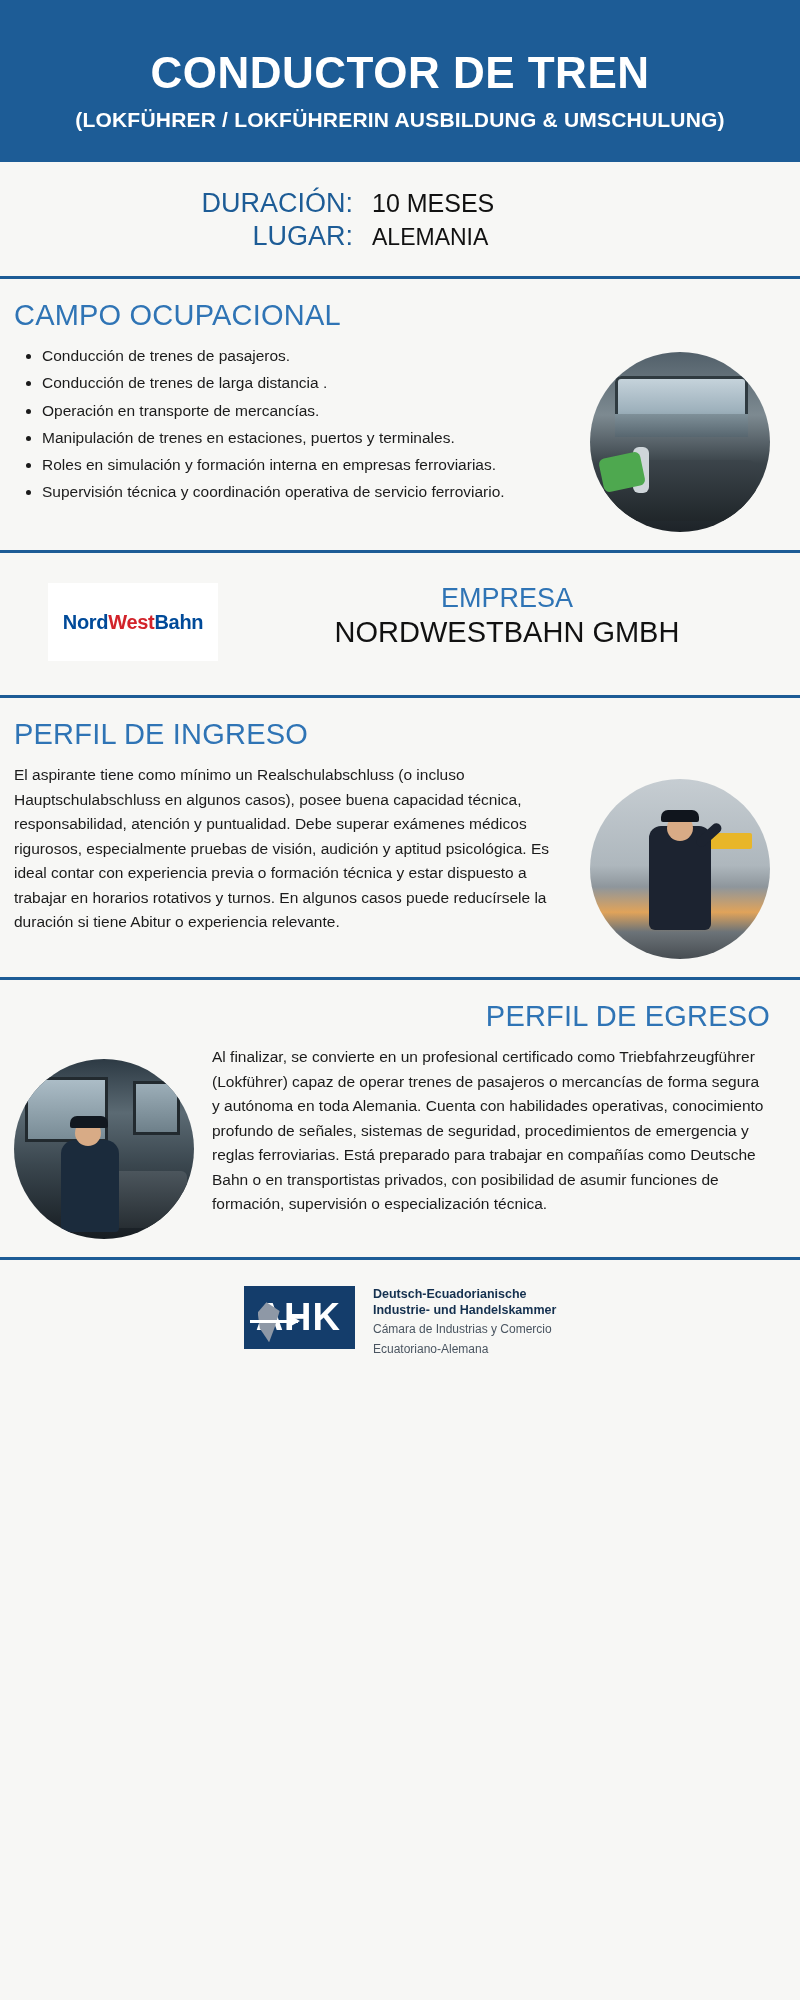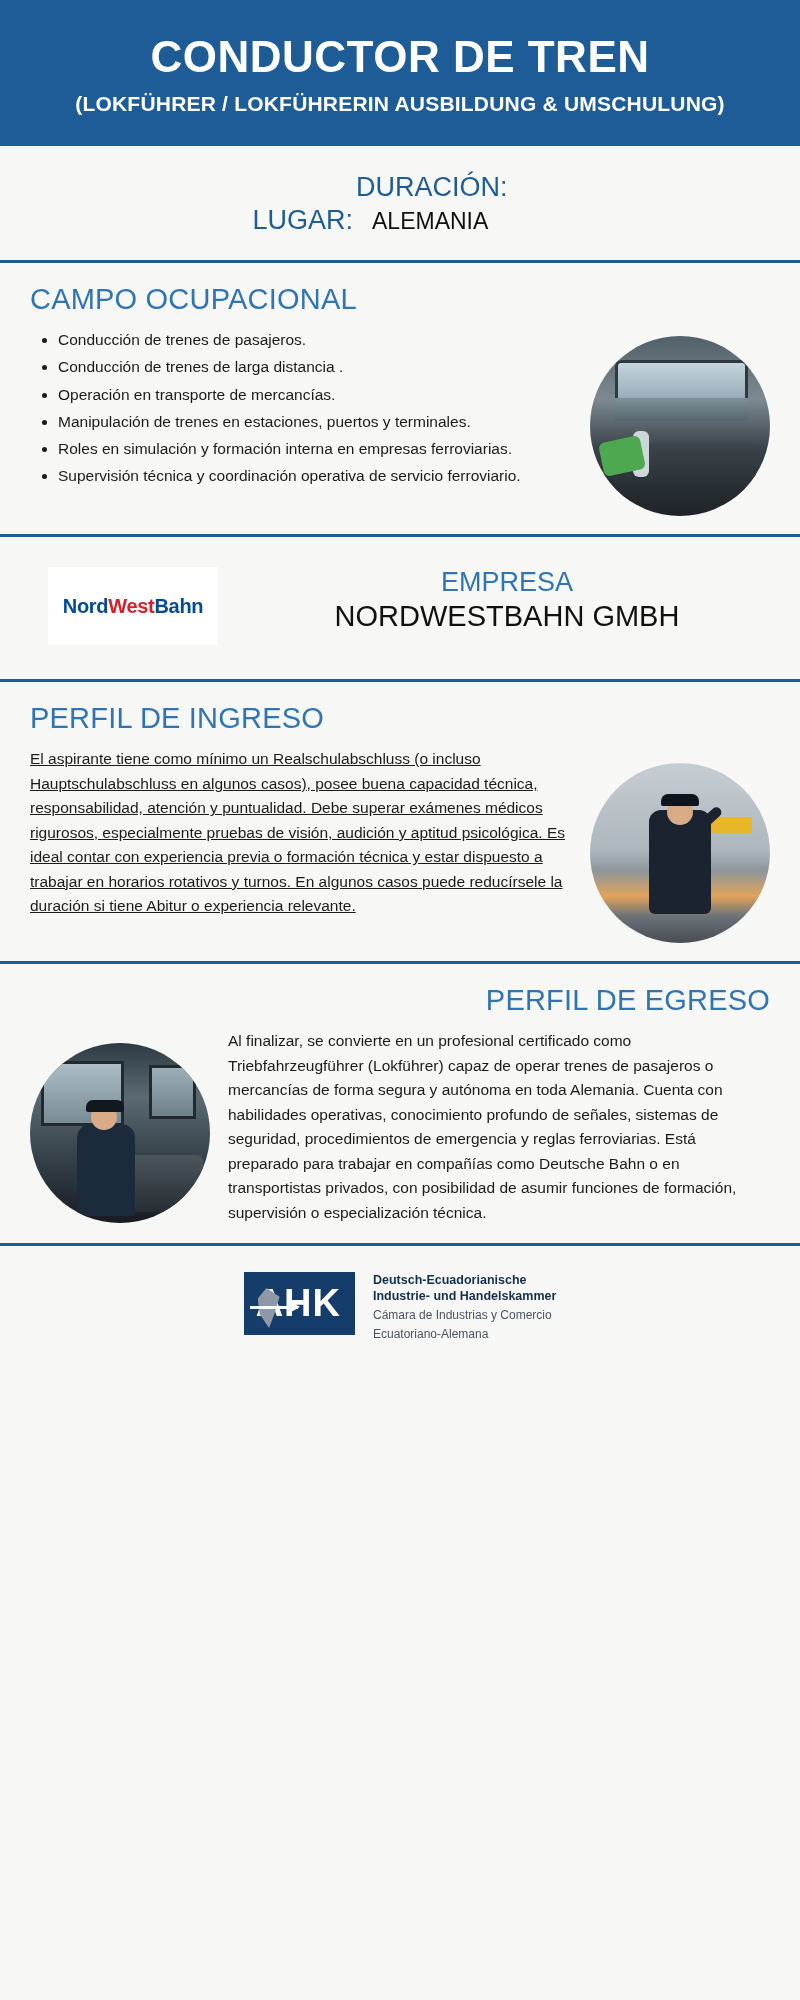--- a/index.html
+++ b/index.html
@@ -15,21 +15,21 @@
     width: 800px;
     min-height: 2000px;
     background: #f7f7f5;
     position: relative;
     overflow: hidden;
   }
 
   
   .header {
     background: #1d5c96;
-    padding: 34px 40px 30px 40px;
+    padding: 50px 40px 30px 40px;
     text-align: center;
   }
   .header h1 {
     margin: 0 0 12px 0;
     color: #ffffff;
     font-size: 44px;
     font-weight: 700;
     letter-spacing: 0.5px;
     line-height: 1.05;
   }
@@ -69,21 +69,21 @@
   }
   .meta-value.small { font-size: 23px; }
 
   .rule {
     height: 3px;
     background: #1d5c96;
     width: 100%;
   }
 
   
-  .section { padding: 20px 30px 18px 30px; }
+  .section { padding: 20px 30px 18px 14px; }
   .sec-title {
     color: #2f74b5;
     font-size: 29px;
     font-weight: 400;
     margin: 0 0 12px 0;
     letter-spacing: 0.2px;
   }
   .sec-title.right { text-align: right; }
 
   
@@ -165,21 +165,20 @@
     color:#111; font-size: 29px;
   }
 
   
   .ingreso-wrap { display:flex; gap: 18px; align-items:flex-start; }
   .ingreso-text {
     flex: 1;
     font-size: 15.5px;
     line-height: 1.58;
     text-align: left;
-    text-decoration: underline;
   }
   .photo.driver {
     width: 180px; height: 180px;
     margin-top: 16px;
     background: linear-gradient(180deg,#c6cdd2 0%,#aeb7bd 48%,#8e969c 60%,#e0a35a 74%,#6c7378 85%,#474d52 100%);
   }
   .photo.driver .body {
     position:absolute; left:50%; top:26%; transform:translateX(-50%);
     width: 62px; height: 104px;
     background: #1c2330; border-radius: 12px 12px 6px 6px;
@@ -279,20 +278,21 @@
 <div class="page">
 
   <div class="header">
     <h1>CONDUCTOR DE TREN</h1>
     <h2>(LOKFÜHRER / LOKFÜHRERIN AUSBILDUNG &amp; UMSCHULUNG)</h2>
   </div>
 
   <div class="meta">
     <div class="meta-row">
       <div class="meta-label">DURACIÓN:</div>
+      <div class="meta-value">10 MESES</div>
     </div>
     <div class="meta-row">
       <div class="meta-label">LUGAR:</div>
       <div class="meta-value small">ALEMANIA</div>
     </div>
   </div>
 
   <div class="rule"></div>
 
   <div class="section">

